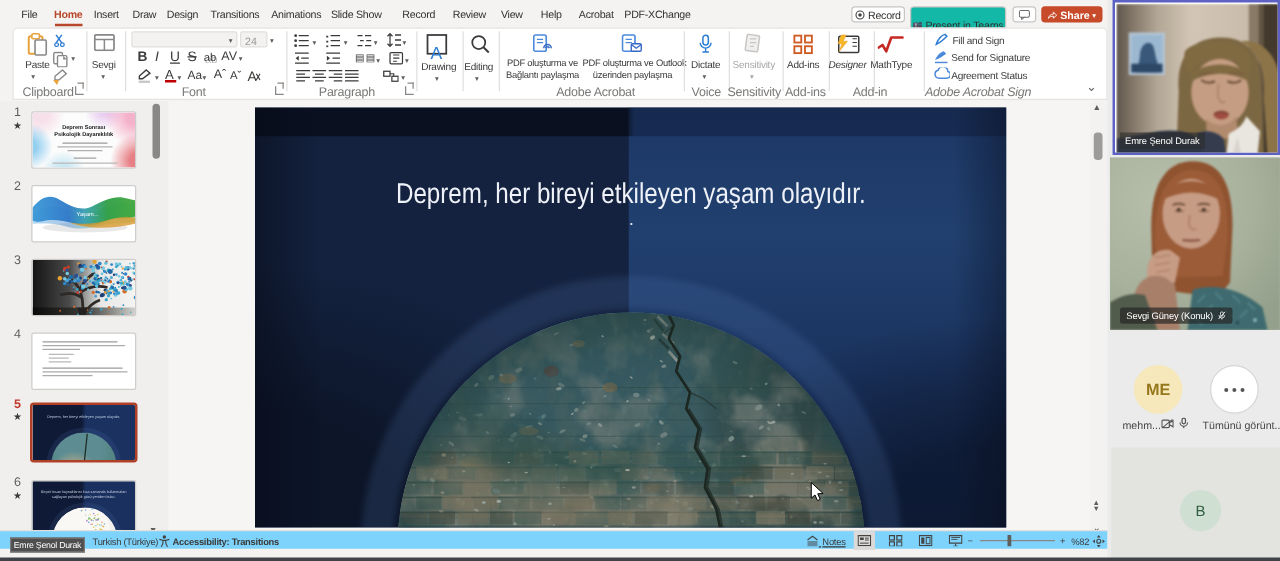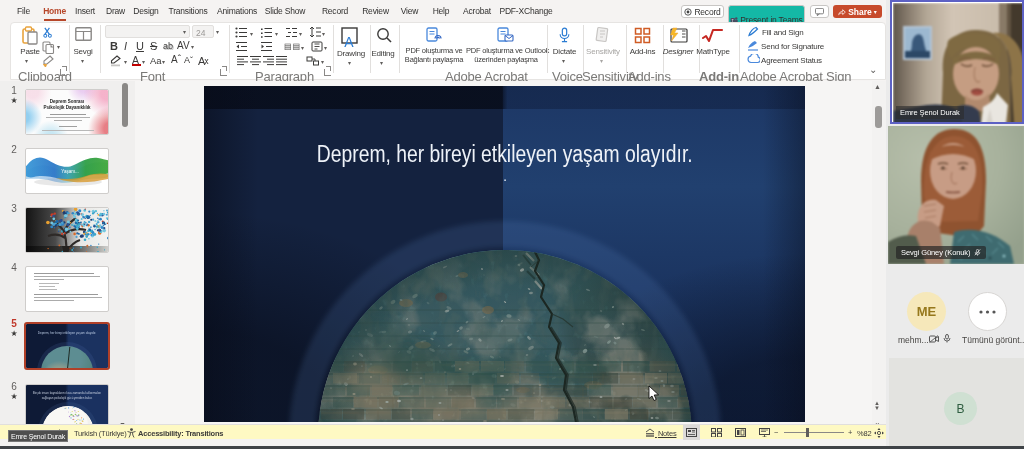--- a/index.html
+++ b/index.html
@@ -53,21 +53,21 @@
         <path d="M1 10 C2 6.5 4 5 7 5 L7 2.6 L11 6.2 L7 9.8 L7 7.4 C4.6 7.4 2.6 8 1 10 Z" fill="none" stroke="#fff" stroke-width="1.1"></path>
       </svg>
     <b>Share</b>
       <span style="font-size:6px;">▾</span>
   </div>
 </div>
 
 <div class="abs" id="ribbon" style="left:0px;top:22px;width:886px;height:59px;background:#f5f3f2;">
 <div class="abs" style="left:10px;top:0;width:876px;height:58px;background:#ffffff;border:1px solid #e6e4e2;border-radius:4px 4px 0 0;"></div>
 <style>
- .glabel { position:absolute; top:47px; font-size:13px; letter-spacing:-0.2px; color:#7a7977; white-space:nowrap; }
+ .glabel { position:absolute; top:47px; font-size:10px; letter-spacing:-0.2px; color:#7a7977; text-align:center; white-space:nowrap; }
  .blabel { position:absolute; font-size:8px; letter-spacing:-0.2px; color:#3b3a39; text-align:center; white-space:nowrap; }
  .chev { position:absolute; font-size:6px; color:#605e5c; }
  .vsep { position:absolute; top:3px; width:1px; height:48px; background:#e1dfdd; }
  .launch { position:absolute; top:47px; width:7px; height:7px; border-left:1px solid #8a8886; border-bottom:1px solid #8a8886; }
  .launch:after { content:""; position:absolute; left:1px; top:-3px; width:4px; height:4px; border-top:1px solid #8a8886; border-right:1px solid #8a8886; }
  .ricon { position:absolute; }
 </style>
 
 <svg class="ricon" style="left:21px;top:4px;" width="19" height="19" viewBox="0 0 19 19">
       <rect x="2" y="3" width="11" height="14" rx="1.5" fill="none" stroke="#e8a33d" stroke-width="1.6"></rect>
@@ -256,37 +256,37 @@
       <path d="M14 4 H17.5 M14 7 H17.5 M14 10 H17.5" stroke="#3b3a39" stroke-width="0.9"></path>
       <path d="M5 1 L9 1 L6.5 6 L10 6 L3.5 14 L5.5 8 L2.5 8 Z" fill="#f7b824" stroke="#e8a33d" stroke-width="0.5"></path>
     </svg>
 <div class="blabel" style="left:658px;top:25px;width:40px;font-style:italic;">Designer</div>
 <div class="vsep" style="left:699px;"></div>
 
 <svg class="ricon" style="left:702px;top:5px;" width="22" height="18" viewBox="0 0 22 18">
       <path d="M1 11 L4 9 L7 14 L11 3 L20 3" stroke="#c62822" stroke-width="2.1" fill="none" stroke-linejoin="round" stroke-linecap="round"></path>
     </svg>
 <div class="blabel" style="left:690px;top:25px;width:46px;">MathType</div>
-<div class="glabel" style="left:699px;width:28px;font-weight:bold;">Add-in</div>
+<div class="glabel" style="left:682px;width:28px;">Add-in</div>
 <div class="vsep" style="left:739px;"></div>
 
 <svg class="ricon" style="left:748px;top:4px;" width="11" height="11" viewBox="0 0 11 11">
       <path d="M1 9.5 C2 6 5 2 8 1.5 L9.5 3 C7 5.5 4.5 8 1 9.5 Z" fill="none" stroke="#2b7cd3" stroke-width="1.2"></path>
     </svg>
 <div class="abs" style="left:727px;top:6px;font-size:8px;letter-spacing:-0.2px;color:#3b3a39;margin-left:35px;">Fill and Sign</div>
 <svg class="ricon" style="left:747px;top:18px;" width="12" height="11" viewBox="0 0 12 11">
       <path d="M1 8 C3 4 5 2 8 1 L10 3 C7 5 5 7 1 8 Z" fill="#4a89dc"></path>
       <path d="M1 10 H11" stroke="#4a89dc" stroke-width="1.2"></path>
     </svg>
 <div class="abs" style="left:761px;top:20px;font-size:8px;letter-spacing:-0.2px;color:#3b3a39;">Send for Signature</div>
 <svg class="ricon" style="left:747px;top:32px;" width="13" height="10" viewBox="0 0 13 10">
       <path d="M4 8.5 a3.2 3.2 0 0 1 -0.5 -6.3 a4 4 0 0 1 7.8 1 a2.7 2.7 0 0 1 -0.6 5.3 Z" fill="none" stroke="#4a89dc" stroke-width="1.2"></path>
     </svg>
 <div class="abs" style="left:761px;top:34px;font-size:8px;letter-spacing:-0.2px;color:#3b3a39;">Agreement Status</div>
-<div class="glabel" style="left:740px;width:80px;">Adobe Acrobat Sign</div>
+<div class="glabel" style="left:740px;width:80px;font-style:italic;">Adobe Acrobat Sign</div>
 
 <div class="abs" style="left:869px;top:42px;font-size:10px;color:#605e5c;">⌄</div>
 </div>
 
 <div class="abs" id="thumbs" style="left:0;top:81px;width:135px;height:351px;background:#f0efee;overflow:hidden;">
   <style>
     .tnum { position:absolute; left:8px; width:12px; text-align:center; font-size:10px; color:#605e5c; }
     .tstar { position:absolute; left:8px; width:12px; text-align:center; font-size:8px; color:#3b3a39; }
     .thumb { position:absolute; left:25px; width:84px; height:46px; background:#fff; border:1px solid #cfcdcb; border-radius:2px; overflow:hidden; }
   </style>
@@ -1117,21 +1117,21 @@
       <path d="M269 99 L280 104 L290 112" fill="none" stroke="#26352e" stroke-width="1.1" opacity="0.8"></path>
       <path d="M256 45 L248 52" fill="none" stroke="#26352e" stroke-width="1" opacity="0.7"></path>
     </g>
   </svg>
 
   <svg class="abs" style="left:444px;top:299px;" width="12" height="17" viewBox="0 0 12 17">
     <path d="M1 1 L1 13.5 L4 11 L6 15.5 L8.2 14.5 L6.2 10 L10.5 9.8 Z" fill="#fff" stroke="#000" stroke-width="0.8"></path>
   </svg>
 </div>
 
-<div class="abs" id="statusbar" style="left:0;top:424px;width:886px;height:15px;background:#fef9c3;border-top:1px solid #e1dfdd;font-size:7.5px;letter-spacing:-0.2px;color:#3b3a39;">
+<div class="abs" id="statusbar" style="left:0;top:424px;width:886px;height:15px;background:#7dd3fc;border-top:1px solid #e1dfdd;font-size:7.5px;letter-spacing:-0.2px;color:#3b3a39;">
   <div class="abs" style="left:10px;top:4px;color:#555;">Slide 5 of 49</div>
   <svg class="abs" style="left:56px;top:3px;" width="10" height="9" viewBox="0 0 12 11">
       <text x="0" y="9" font-size="9" fill="#444" font-family="Liberation Serif">a̍</text>
       <path d="M7 8 l2 2 l3 -4" stroke="#444" fill="none"></path>
     </svg>
   <div class="abs" style="left:74px;top:4px;">Turkish (Türkiye)</div>
   <svg class="abs" style="left:127px;top:3px;" width="9" height="10" viewBox="0 0 9 10">
       <circle cx="4.5" cy="1.6" r="1.4" fill="#444"></circle>
       <path d="M0.5 3.5 L3.5 4.3 L3.2 7 L2 9.5 M8.5 3.5 L5.5 4.3 L5.8 7 L7 9.5 M3.5 4.3 L5.5 4.3" stroke="#444" stroke-width="0.9" fill="none"></path>
     </svg>

